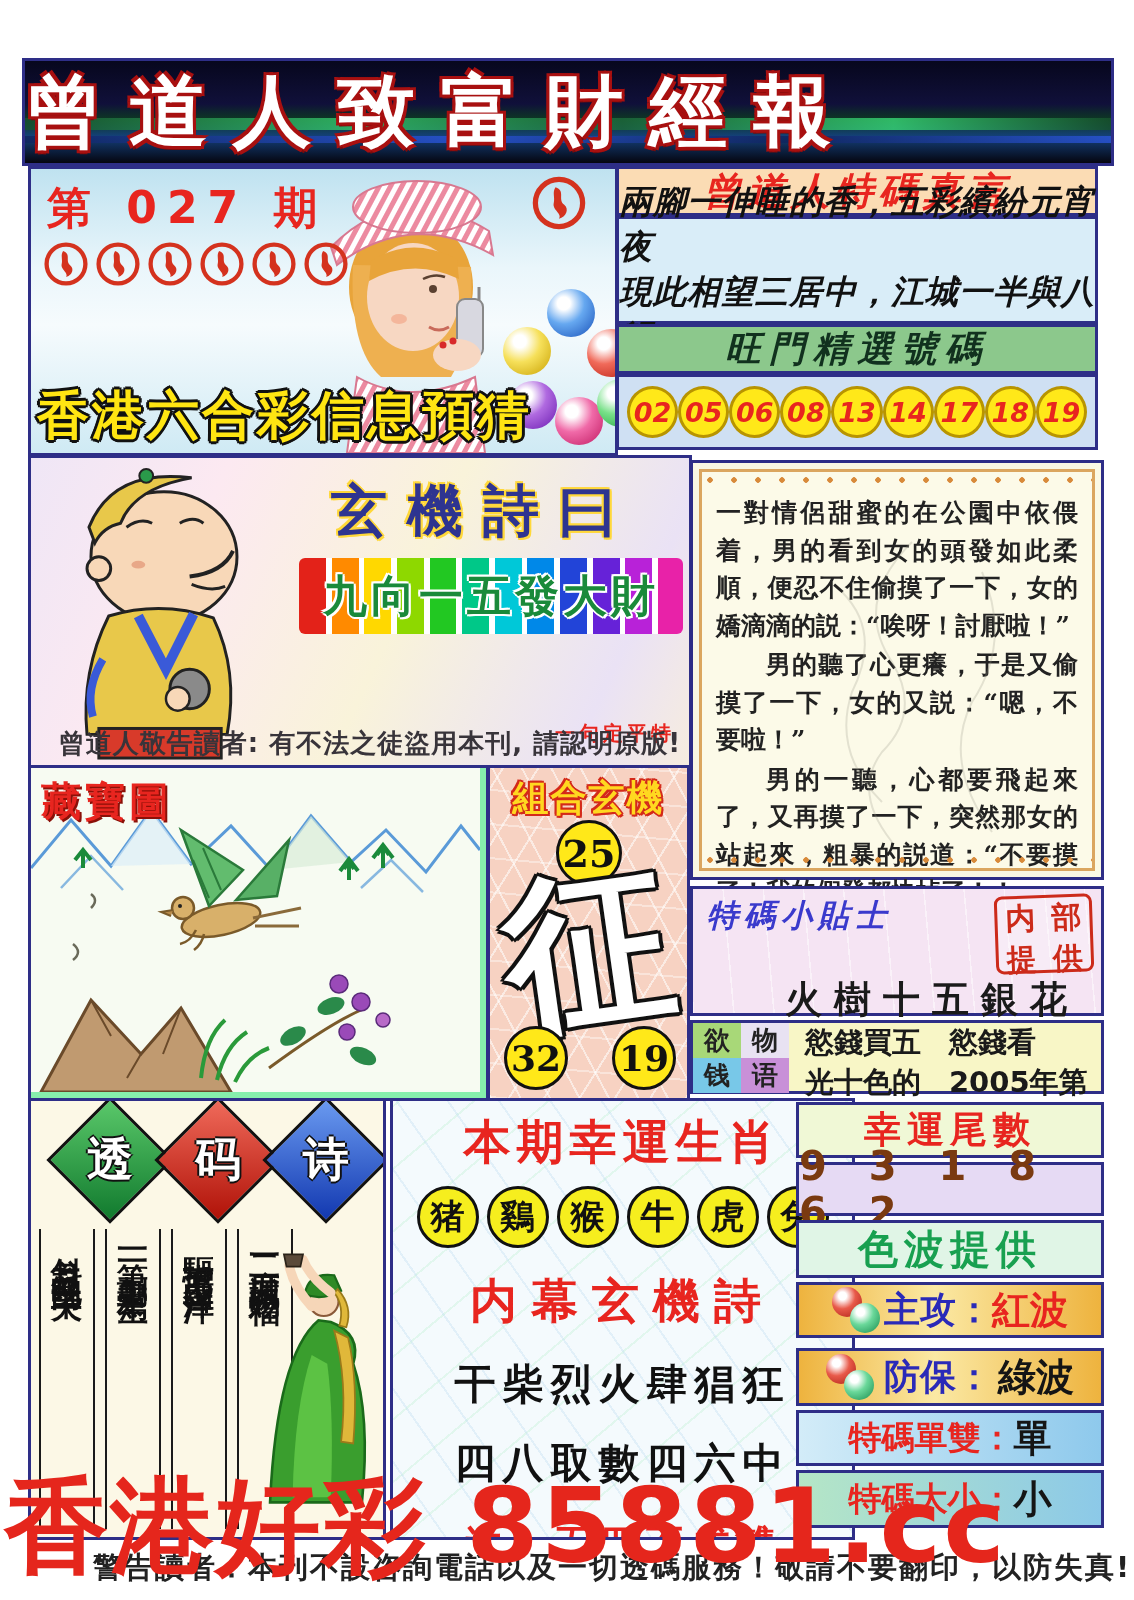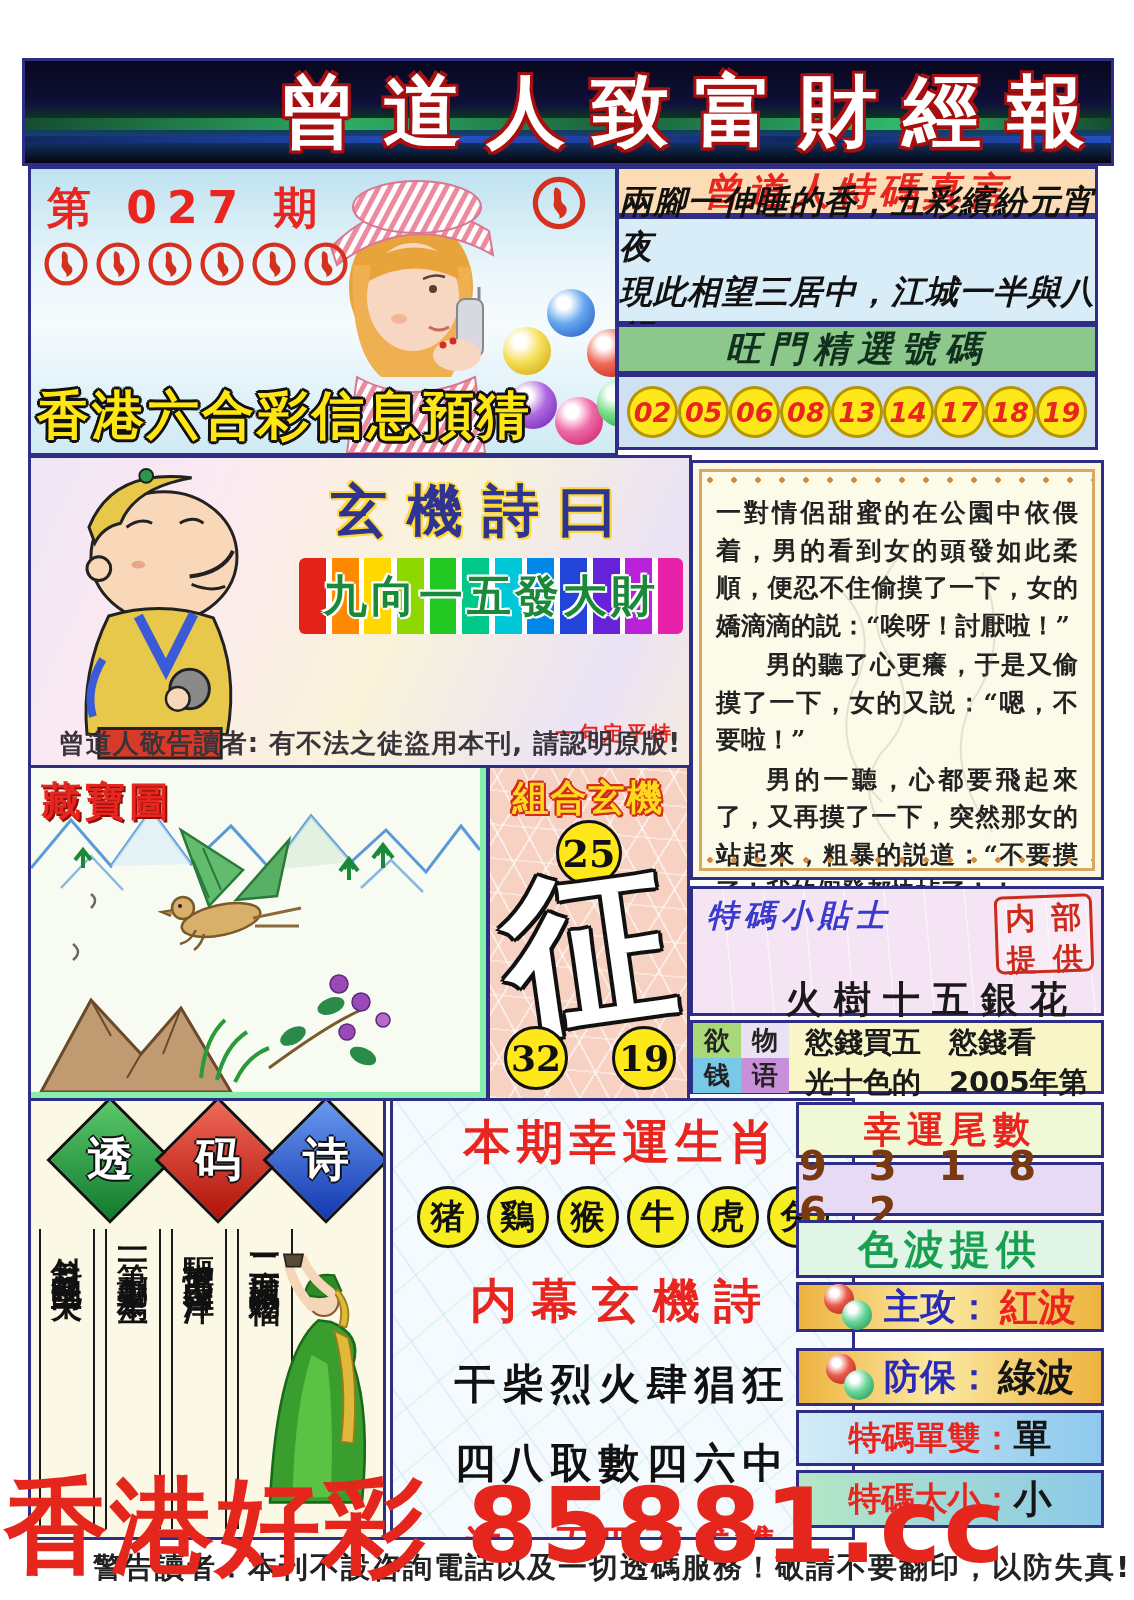--- a/index.html
+++ b/index.html
@@ -2,21 +2,21 @@
 <html><head>
 <meta charset="utf-8">
 <style>
   html,body{margin:0;padding:0;background:#fff;}
   #page{position:relative;width:1134px;height:1600px;background:#fff;overflow:hidden;
         font-family:"DejaVu Sans",sans-serif;}
   .abs{position:absolute;}
   
   #masthead{left:22px;top:58px;width:1086px;height:102px;background:
       linear-gradient(180deg,#07071d 0%,#10103a 42%,#0d3a22 58%,#14407a 74%,#05050f 100%);
-      border:3px solid #2e2e87;display:flex;align-items:center;justify-content:flex-end;}
+      border:3px solid #2e2e87;display:flex;align-items:center;justify-content:flex-start;}
   #masthead:before{content:"";position:absolute;left:0;top:56%;width:100%;height:12px;
       background:linear-gradient(90deg,#17512e,#35c86e 30%,#1d6a3c 55%,#38d877 80%,#17512e);opacity:.8;}
   #masthead:after{content:"";position:absolute;left:0;top:74%;width:100%;height:7px;
       background:linear-gradient(90deg,#10245e,#2a55d8 40%,#10245e 70%,#2a55d8);opacity:.8;}
   #masthead .title{position:relative;z-index:2;color:#fff;font-weight:bold;font-size:78px;letter-spacing:26px;
       text-shadow:3px 3px 0 #a81010,-3px -3px 0 #a81010,3px -3px 0 #a81010,-3px 3px 0 #a81010,0 4px 0 #7a0c0c;}
   
   #photoBox{left:28px;top:166px;width:584px;height:284px;background:
       linear-gradient(180deg,#bfe2f0 0%,#eaf6fb 35%,#f6fbfd 55%,#cfeaf4 100%);overflow:hidden;
       border:3px solid #2e2e87;}
@@ -106,21 +106,21 @@
       font-weight:bold;font-size:34px;display:flex;align-items:center;justify-content:center;font-family:"DejaVu Serif",serif;}
   #innerTitle{margin-top:22px;text-align:center;color:#e8251f;font-weight:bold;font-size:47px;letter-spacing:14px;}
   .zline{margin-top:24px;text-align:center;color:#111;font-weight:bold;font-size:41px;letter-spacing:7px;font-family:"DejaVu Serif",serif;}
   #gift{margin-top:26px;text-align:center;color:#e8251f;font-weight:bold;font-size:40px;letter-spacing:5px;}
   
   .rrow{position:absolute;left:796px;width:308px;border:3px solid #2e2e87;box-sizing:border-box;
       display:flex;align-items:center;justify-content:center;}
   #tailTitle{top:1102px;height:56px;background:linear-gradient(180deg,#f3fादc,#eef8cf);background:#f0f8d6;color:#e8251f;font-weight:bold;font-size:37px;letter-spacing:6px;}
   #tailDigits{top:1162px;height:54px;background:#e6daf4;color:#7a3a10;font-weight:bold;font-size:40px;letter-spacing:14px;}
   #waveTitle{top:1220px;height:58px;background:#e0f5e6;color:#18a050;font-weight:bold;font-size:40px;letter-spacing:6px;}
-  #waveMain{top:1282px;height:50px;background:linear-gradient(90deg,#eeb33e,#fbe9a4 45%,#eeb33e);gap:8px;align-items:center;}
+  #waveMain{top:1282px;height:56px;background:linear-gradient(90deg,#eeb33e,#fbe9a4 45%,#eeb33e);gap:0;align-items:center;}
   #waveGuard{top:1348px;height:58px;background:linear-gradient(90deg,#eeb33e,#fbe9a4 45%,#eeb33e);gap:6px;}
   #waveParity{top:1410px;height:56px;background:linear-gradient(90deg,#d3ecf8,#8ec9ec);}
   #waveSize{top:1470px;height:58px;background:linear-gradient(90deg,#b5e6c6,#8cc9e8);}
   .wlabel{color:#2a2ab8;font-weight:bold;font-size:36px;}
   .wred{color:#e8251f;font-weight:bold;font-size:38px;}
   .wblack{color:#151515;font-weight:bold;font-size:38px;}
   .rlabel{color:#e8251f;font-weight:bold;font-size:33px;}
   .pair{position:relative;width:52px;height:46px;flex:none;}
   .pair i{position:absolute;border-radius:50%;width:30px;height:30px;}
   .pair i.red{left:0;top:0;background:radial-gradient(circle at 35% 30%,#fff 0 14%,#e85a4a 45%,#a81c10 100%);}

